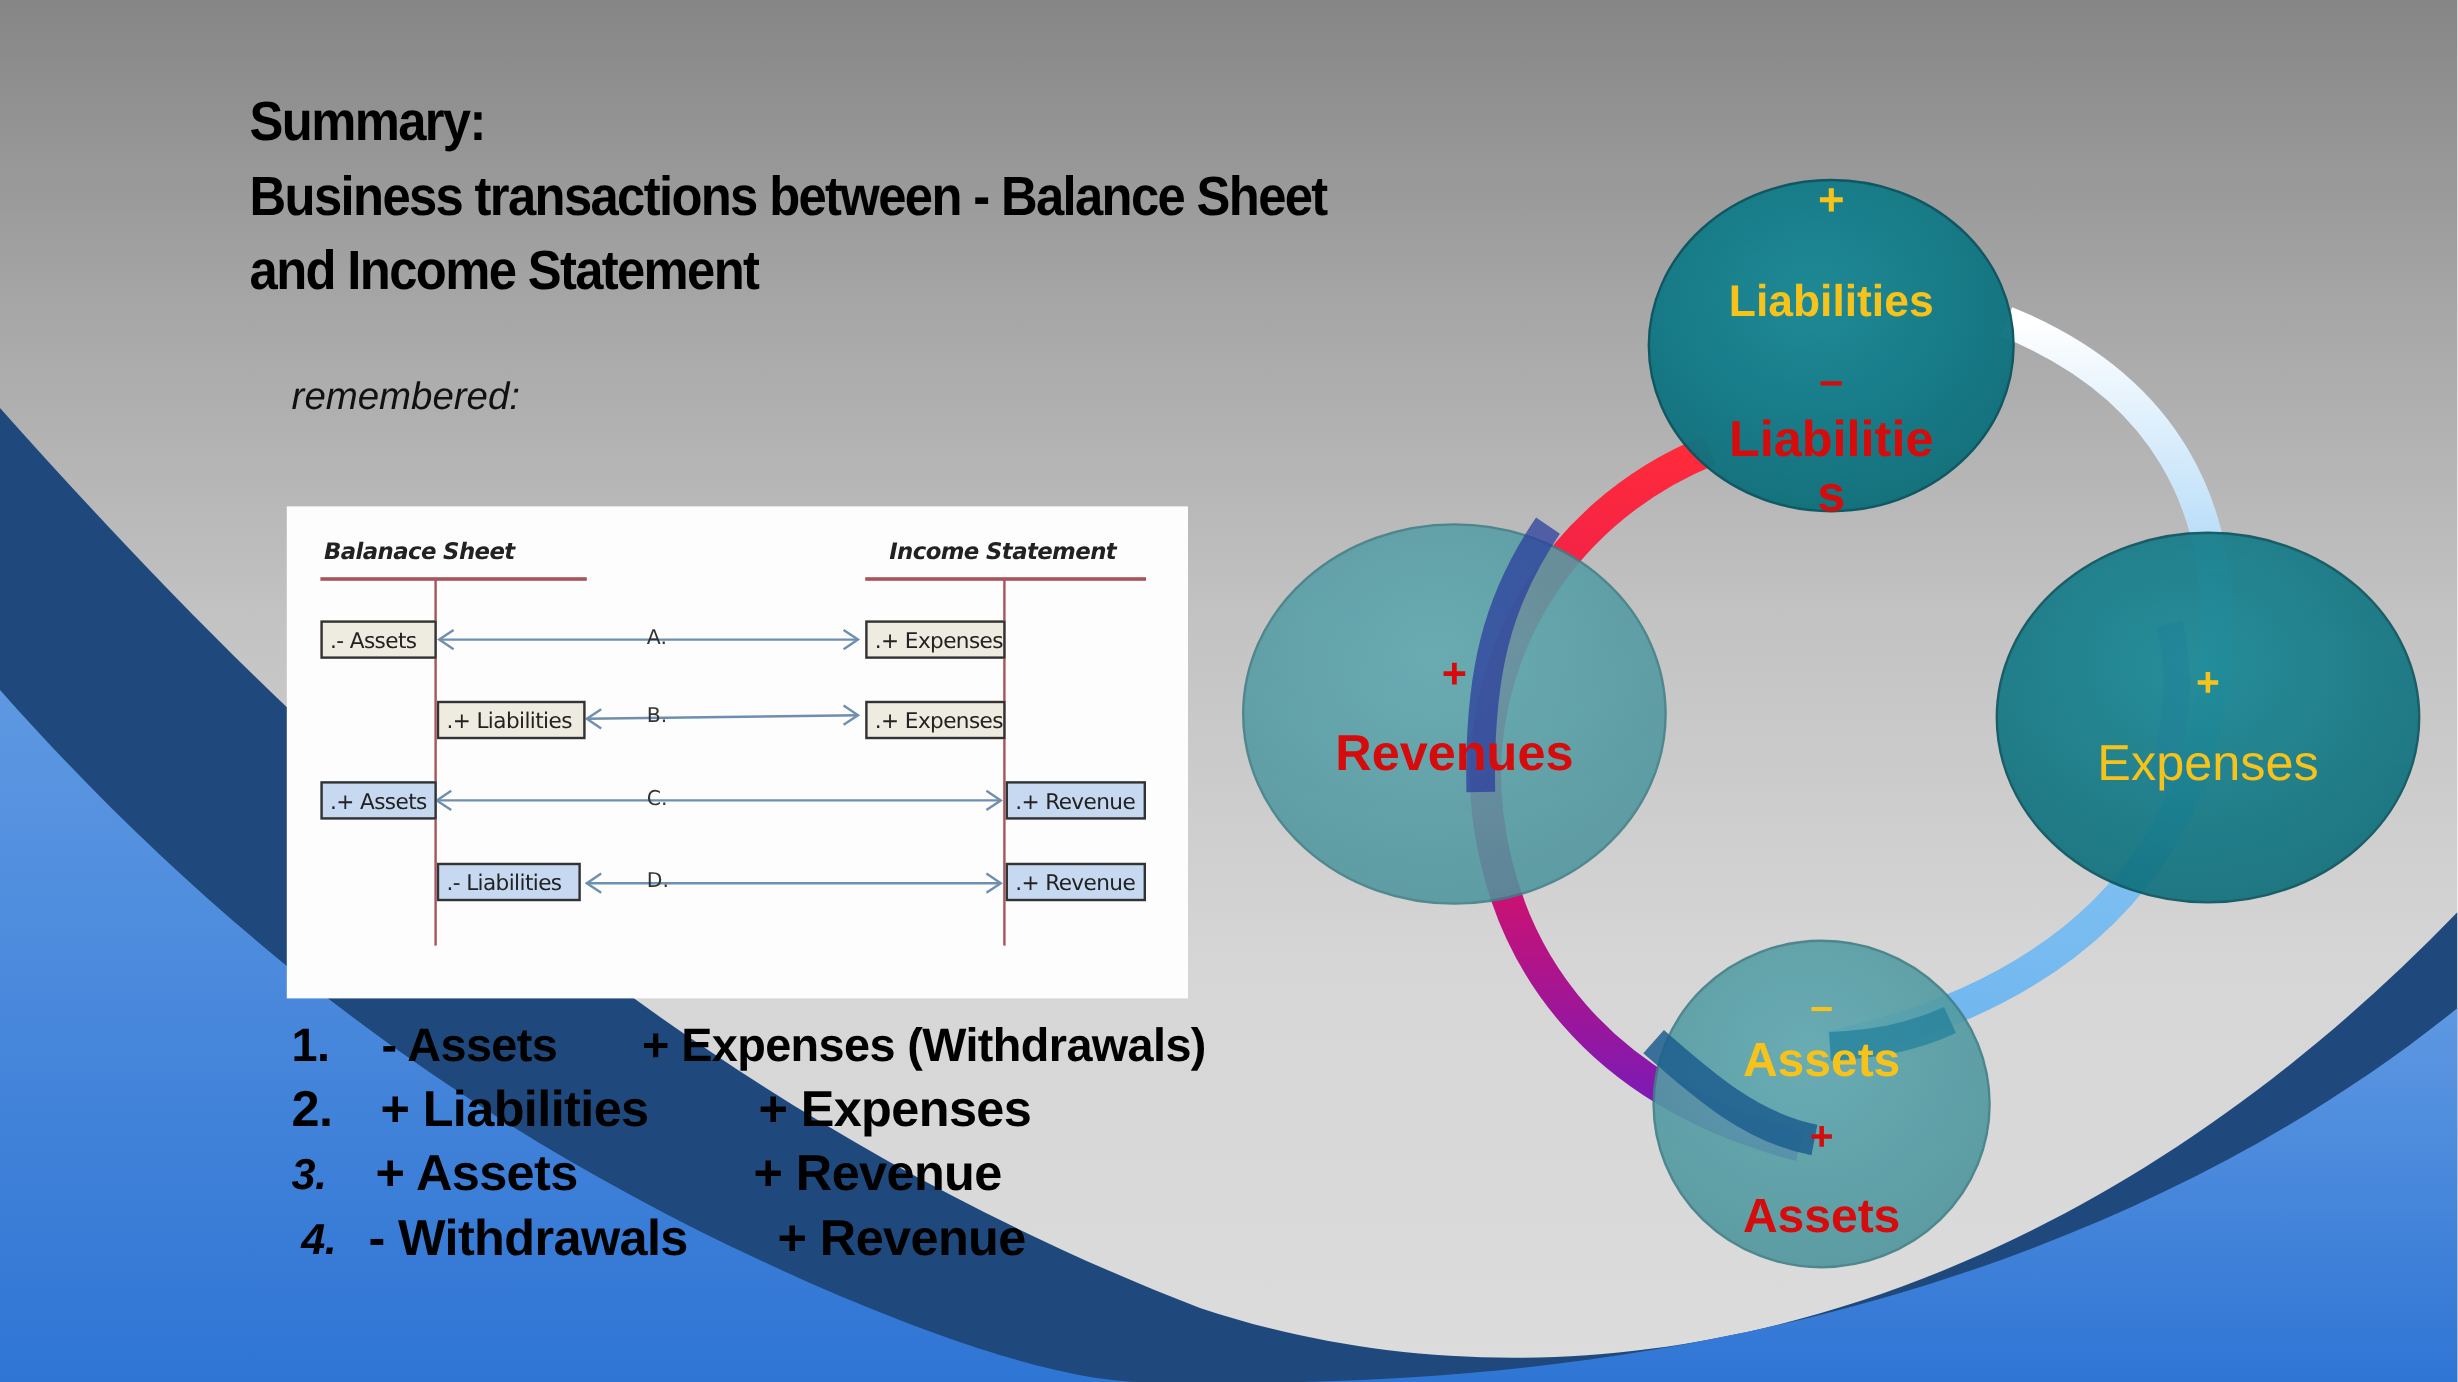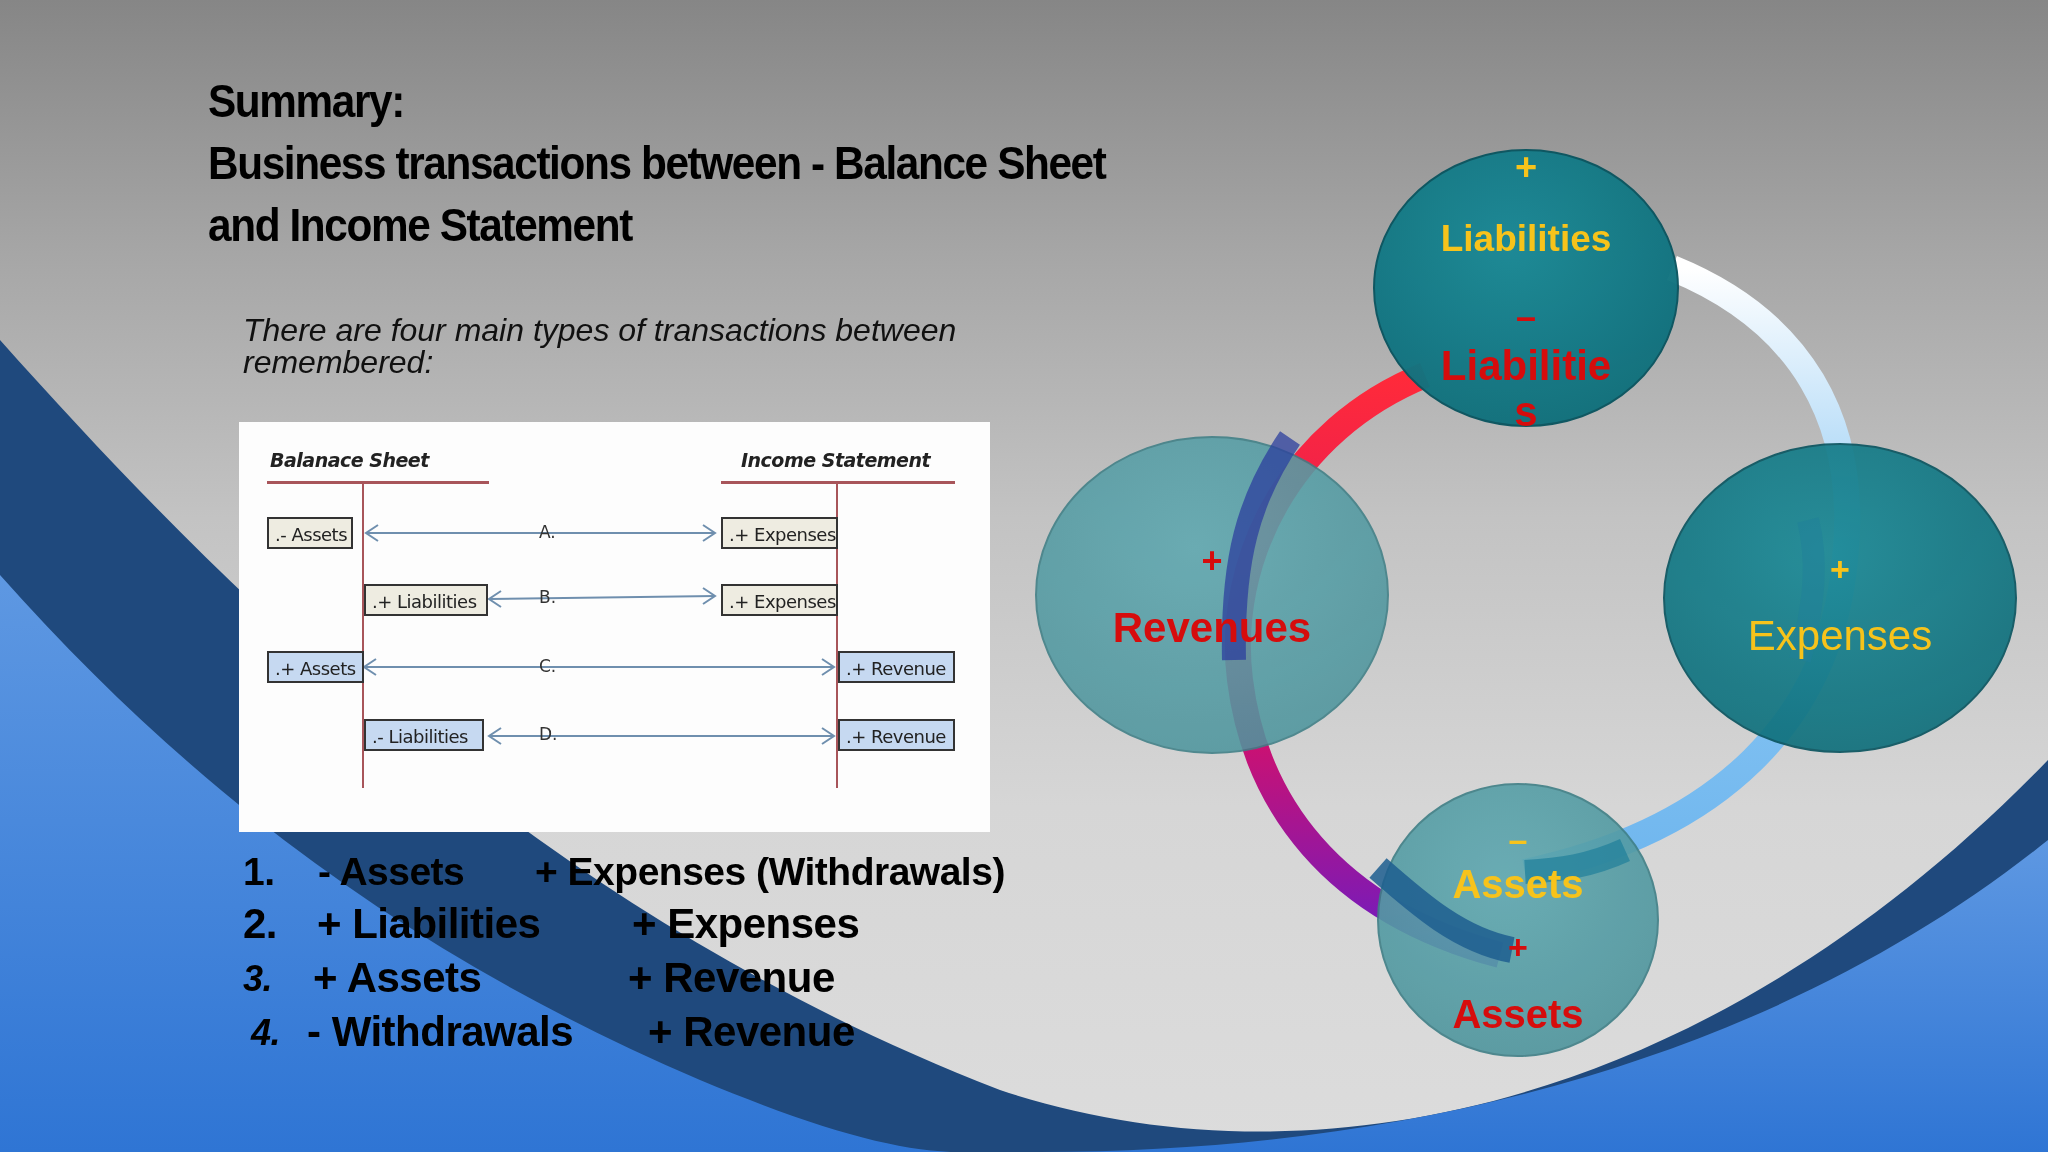--- a/index.html
+++ b/index.html
@@ -53,21 +53,20 @@
     <path d="M1040,1152 C1450,1152 1800,1040 2048,840 L2048,1152 Z" fill="url(#lb)"></path>
   </svg>
 
   <div class="title">
     <div>Summary:</div>
     <div>Business transactions  between  - Balance Sheet</div>
     <div>and Income  Statement</div>
   </div>
 
   <div class="intro">
-    <span>There are four main types of transactions between</span>
     <span>remembered:</span>
   </div>
 
   <div class="figure">
     <div class="col-head" style="left:31px; top:27px;">Balanace Sheet</div>
     <div class="col-head" style="left:487px; top:27px;margin-left:15px;">Income Statement</div>
     <div class="rule" style="left:28px; top:59px; width:222px;"></div>
     <div class="rule" style="left:482px; top:59px; width:234px;"></div>
     <div class="vline" style="left:123px; top:60px; height:306px;"></div>
     <div class="vline" style="left:597px; top:60px; height:306px;"></div>
@@ -86,21 +85,21 @@
         <line x1="250" y1="314" x2="595" y2="314"></line>
         <polyline points="262,306 250,314 262,322"></polyline>
         <polyline points="583,306 595,314 583,322"></polyline>
       </g>
     </svg>
     <div class="arrow-lbl" style="left:300px; top:100px;">A.</div>
     <div class="arrow-lbl" style="left:300px; top:165px;">B.</div>
     <div class="arrow-lbl" style="left:300px; top:234px;">C.</div>
     <div class="arrow-lbl" style="left:300px; top:302px;">D.</div>
 
-    <div class="box beige" style="left:28px; top:95px; width:86px;">.- Assets</div>
+    <div class="box beige" style="left:28px; top:95px; width:97px;">.- Assets</div>
     <div class="box beige" style="left:125px; top:162px; width:124px;">.+ Liabilities</div>
     <div class="box blue" style="left:28px; top:229px; width:97px;">.+ Assets</div>
     <div class="box blue" style="left:125px; top:297px; width:120px;">.- Liabilities</div>
 
     <div class="box beige" style="left:482px; top:95px; width:117px;">.+ Expenses</div>
     <div class="box beige" style="left:482px; top:162px; width:117px;">.+ Expenses</div>
     <div class="box blue" style="left:599px; top:229px; width:117px;">.+ Revenue</div>
     <div class="box blue" style="left:599px; top:297px; width:117px;">.+ Revenue</div>
   </div>
 
@@ -158,21 +157,21 @@
     <ellipse cx="1840" cy="598" rx="176" ry="154" fill="url(#teal1)" stroke="#0b5560" stroke-width="2" opacity="0.92"></ellipse>
     <ellipse cx="1518" cy="920" rx="140" ry="136" fill="url(#teal2)" stroke="#3f7f86" stroke-width="2" opacity="0.9"></ellipse>
 
     <path d="M1290,438 C1248,500 1232,560 1234,660" fill="none" stroke="#2c3f9e" stroke-width="24" opacity="0.75"></path>
     <path d="M1808,520 C1818,560 1815,600 1800,660" fill="none" stroke="#1f7f9a" stroke-width="22" opacity="0.5"></path>
     <path d="M1378,868 C1420,905 1460,940 1512,950" fill="none" stroke="#1d5e8f" stroke-width="26" opacity="0.85"></path>
     <path d="M1625,850 C1590,866 1560,870 1525,872" fill="none" stroke="#1f7f9a" stroke-width="24" opacity="0.7"></path>
   </svg>
 
   <div class="node-text yellow" style="left:1526px; top:146px; font-size:38px;">+</div>
-  <div class="node-text yellow" style="left:1526px; top:218px; font-size:37px;">Liabilities</div>
+  <div class="node-text yellow" style="left:1526px; top:230px; font-size:37px;">Liabilities</div>
   <div class="node-text red" style="left:1526px; top:296px; font-size:36px;">–</div>
   <div class="node-text red" style="left:1526px; top:342px; font-size:42px;">Liabilitie</div>
   <div class="node-text red" style="left:1526px; top:388px; font-size:42px;">s</div>
 
   <div class="node-text red" style="left:1212px; top:540px; font-size:36px;">+</div>
   <div class="node-text red" style="left:1212px; top:604px; font-size:42px;">Revenues</div>
 
   <div class="node-text yellow" style="left:1840px; top:550px; font-size:34px;">+</div>
   <div class="node-text yellow" style="left:1840px; top:612px; font-size:42px; font-weight:normal;">Expenses</div>
 

